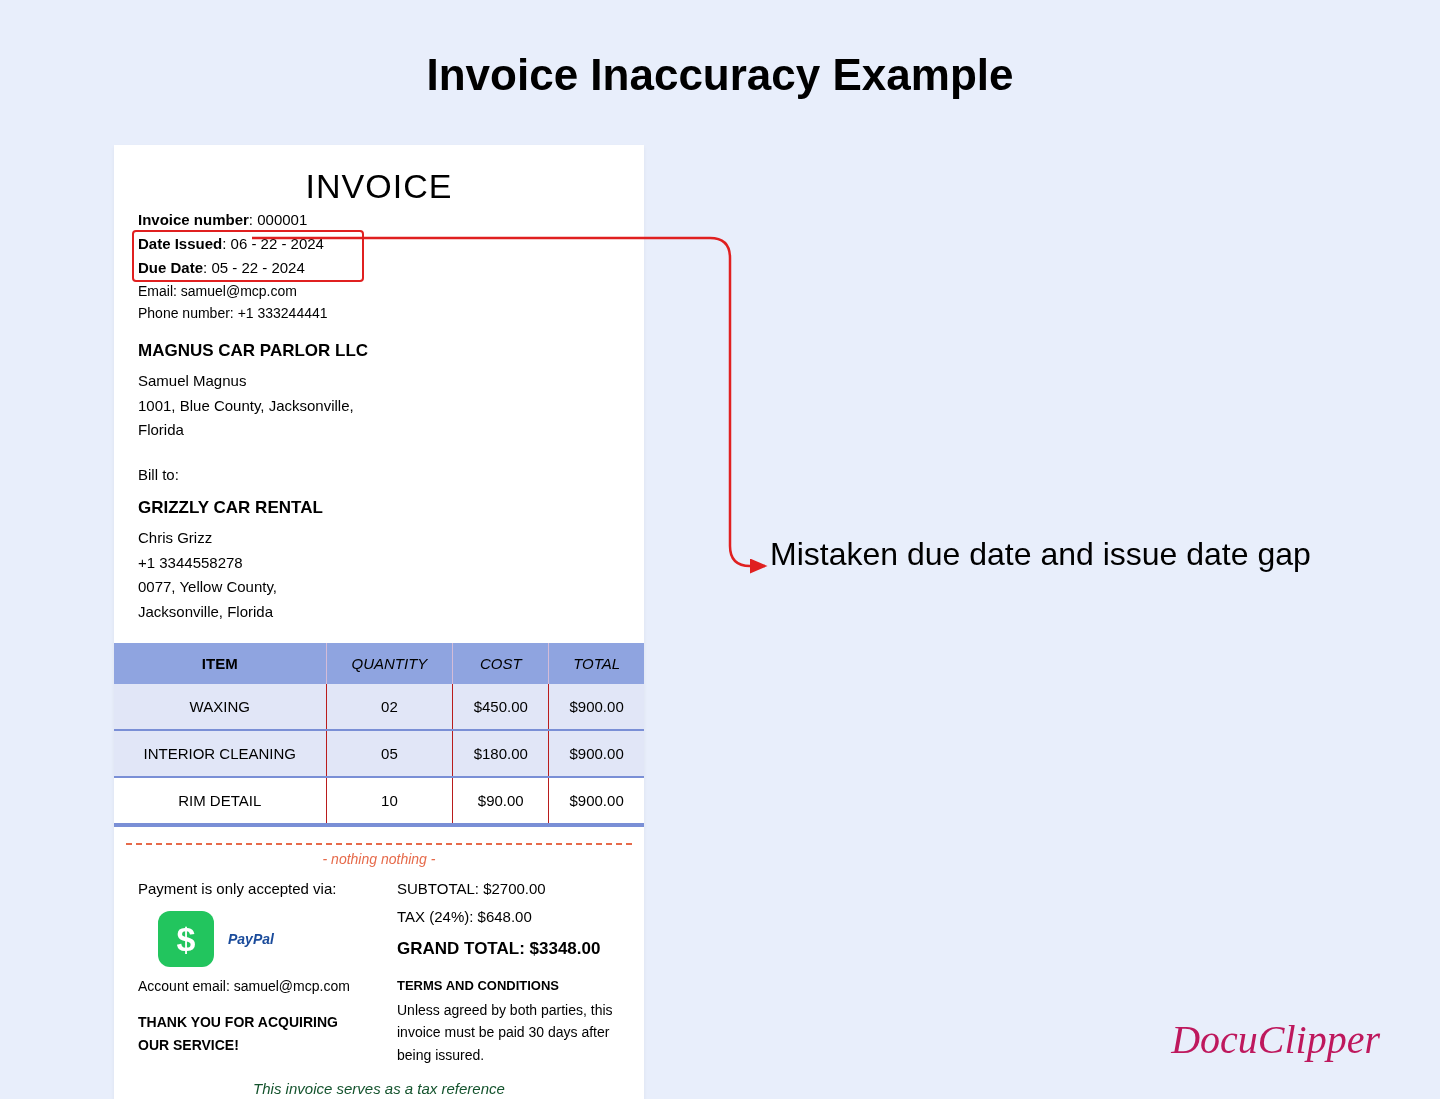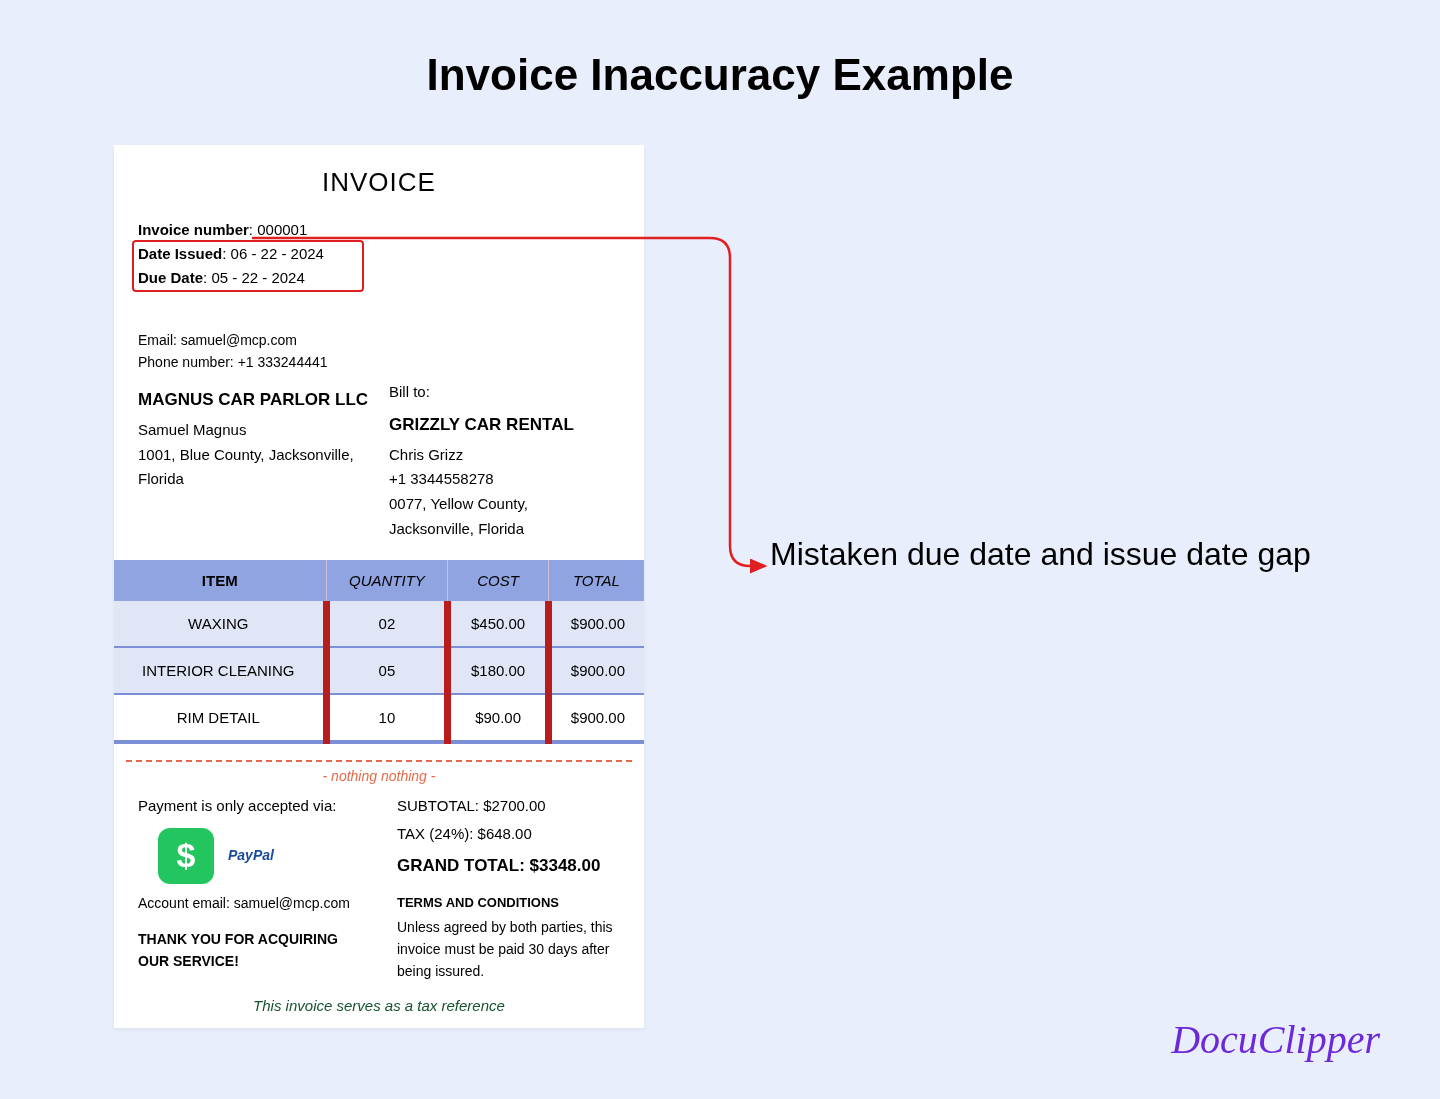--- a/index.html
+++ b/index.html
@@ -23,24 +23,24 @@
     position: absolute;
     left: 114px;
     top: 145px;
     width: 530px;
     background: #fff;
     padding: 22px 0 14px 0;
     box-shadow: 0 2px 4px rgba(0,0,0,0.05);
   }
   .inv-header {
     text-align: center;
-    font-size: 26px;
+    font-size: 34px;
     font-weight: 400;
     letter-spacing: 1px;
-    margin-bottom: 20px;
+    margin-bottom: 2px;
   }
   .top-block {
     padding: 0 24px;
     position: relative;
   }
   .meta-row { font-size: 15px; line-height: 1.6; }
   .meta-row .lbl { font-weight: 700; margin-top: 16px; }
   .date-highlight-box {
     position: absolute;
     left: 18px;
@@ -49,40 +49,41 @@
     height: 52px;
     border: 2px solid #e02020;
     border-radius: 4px;
     pointer-events: none;
   }
   .two-col {
     display: flex;
     padding: 0 24px;
     gap: 20px;
     margin-top: 6px;
+    flex-direction: column;
   }
   .col { flex: 1; font-size: 15px; line-height: 1.65; }
   .col .company { font-weight: 700; font-size: 17px; margin: 6px 0 4px; }
   .col .billto-label { margin-bottom: 4px; }
   
   .item-table { width: 100%; border-collapse: collapse; margin-top: 18px; font-size: 15px;}
   .item-table th {
     background: #8fa4e0;
     color: #000;
     padding: 12px 6px;
     border-right: 1px solid #d4bcd8;
     font-style: italic;
     font-weight: 400;
   }
   .item-table th:first-child { font-style: normal; font-weight: 700; width:40%;}
   .item-table td {
     background: #e1e6f7;
     padding: 14px 6px;
     text-align: center;
-    border-right: 7px solid #b91c1c;
+    border-right: 1px solid #b91c1c;
     border-bottom: 2px solid #7a8fd6;
   }
   .item-table tr:last-child td { background: #fff; border-bottom: 4px solid #7a8fd6;}
   .item-table th:last-child, .item-table td:last-child { border-right: none; }
   
   .dashed {
     border-top: 2px dashed #e66a4a;
     margin: 16px 12px 6px;
   }
   .nothing-follows {
@@ -131,21 +132,21 @@
     position: absolute;
     left: 250px;
     top: 236px;
     pointer-events: none;
   }
   .brand {
     position: absolute;
     right: 60px;
     bottom: 36px;
     font-family: 'Brush Script MT', cursive;
-    color: #6d28d9;
+    color: #be185d;
     font-size: 40px;
     font-style: italic;
   }
 </style>
 </head>
 <body>
 
 <div class="page-title">Invoice Inaccuracy Example</div>
 
 <div class="invoice-card">
@@ -154,21 +155,21 @@
   <div class="top-block">
     <div class="meta-row">
       <span class="lbl">Invoice number</span>: <span>000001</span>
     </div>
     <div class="meta-row">
       <span class="lbl">Date Issued</span>: <span>06 - 22 - 2024</span>
     </div>
     <div class="meta-row">
       <span class="lbl">Due Date</span>: <span>05 - 22 - 2024</span>
     </div>
-    <div class="meta-row" style="font-size:14px;margin-top:39px;">
+    <div class="meta-row" style="font-size:14px;">
       <span>Email</span>: <span>samuel@mcp.com</span>
     </div>
     <div class="meta-row" style="font-size:14px;">
       <span>Phone number</span>: <span>+1 333244441</span>
     </div>
     <div class="date-highlight-box"></div>
   </div>
 
   <div class="two-col">
     <div class="col">

